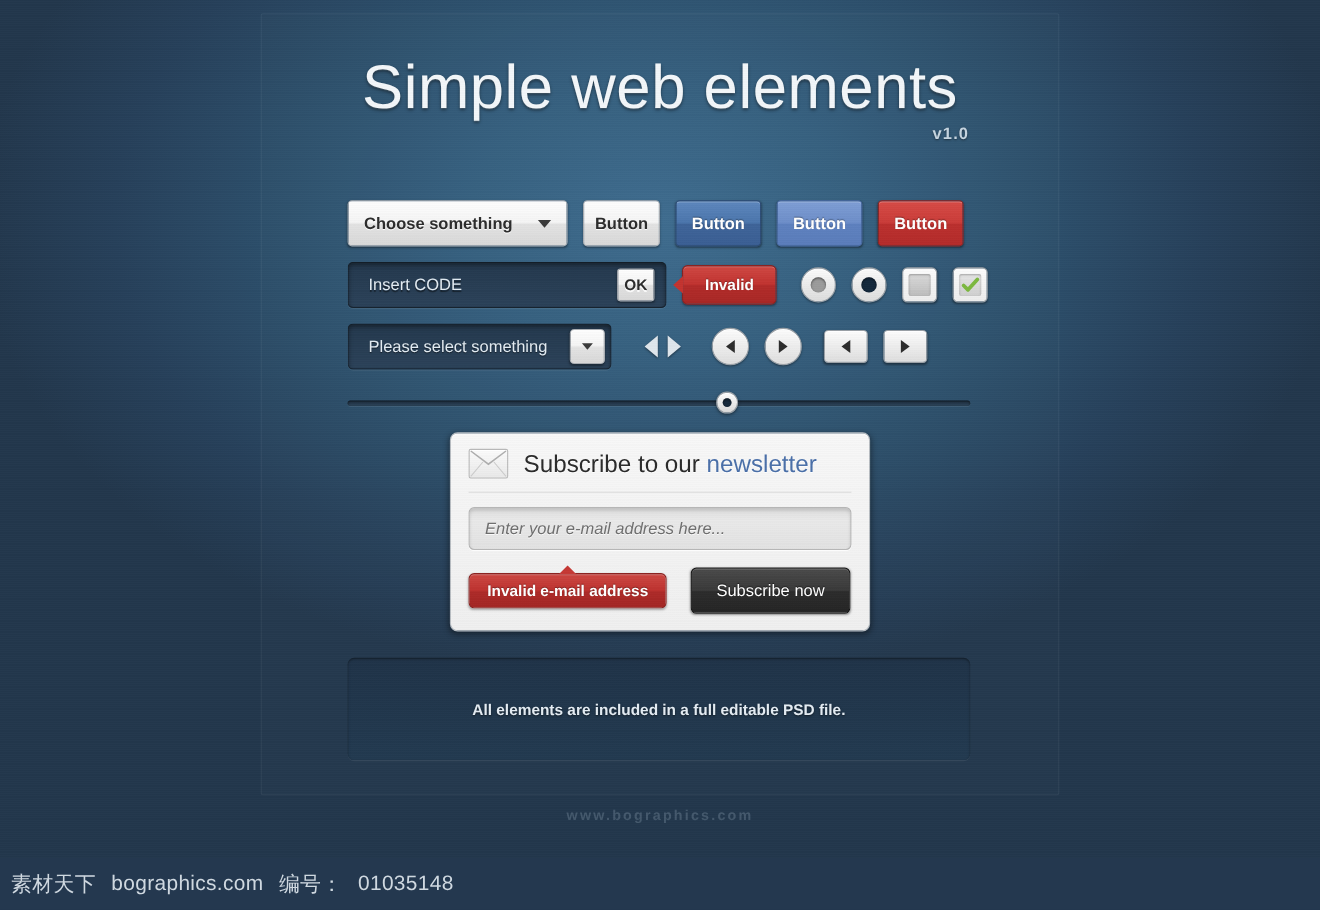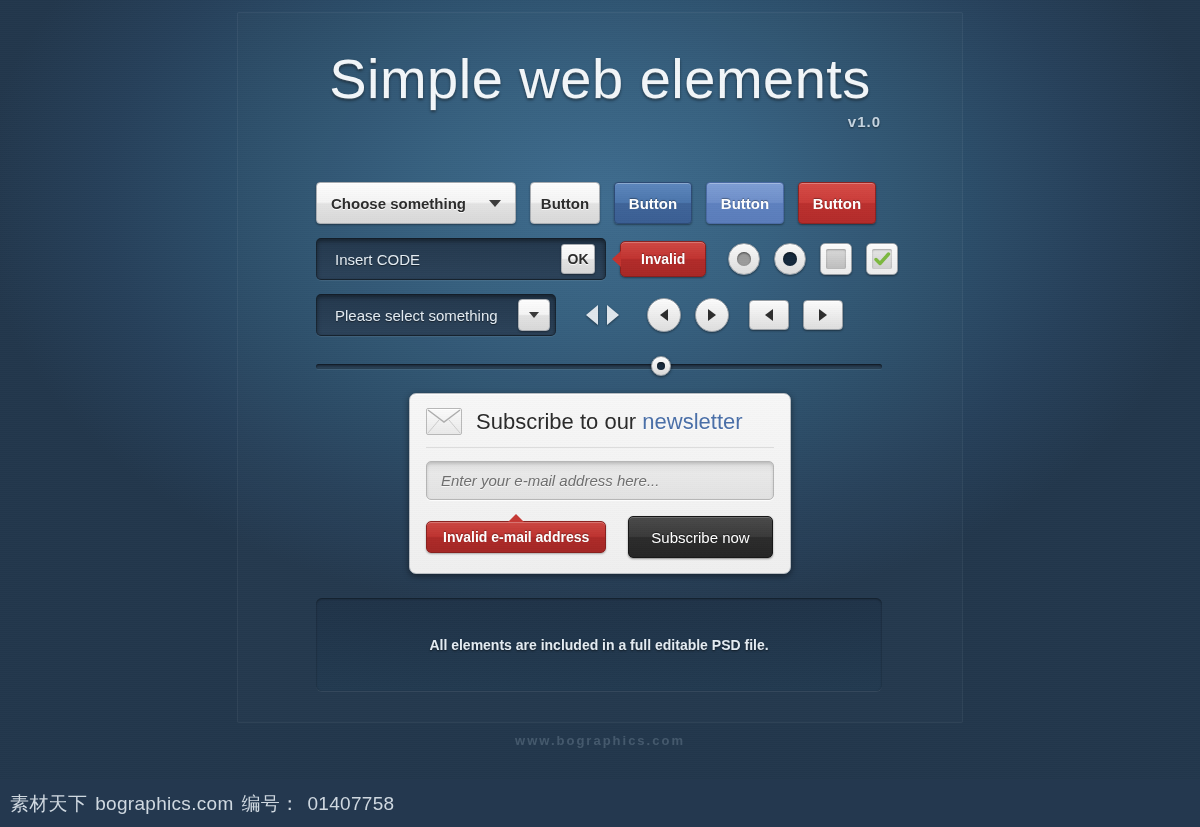--- a/index.html
+++ b/index.html
@@ -480,21 +480,21 @@
 
   
   #bottom-bar {
     position: absolute;
     left: 0; top: 780px;
     width: 1200px; height: 47px;
     background: #24384f;
     display: flex;
     align-items: center;
     padding-left: 10px;
-    gap: 8px;
+    gap: 14px;
   }
   #bottom-bar span {
     font-size: 19px;
     color: #cfd8e0;
     letter-spacing: .3px;
   }
 </style>
 </head>
 <body>
 
@@ -629,14 +629,14 @@
     <span id="note-text">All elements are included in a full editable PSD file.</span>
   </div>
 
   <div id="site-watermark">www.bographics.com</div>
 </div>
 
 <div id="bottom-bar">
   <span>素材天下</span>
   <span>bographics.com</span>
   <span>编号：</span>
-  <span>01407758</span>
+  <span>01035148</span>
 </div>
 
 </body></html>

